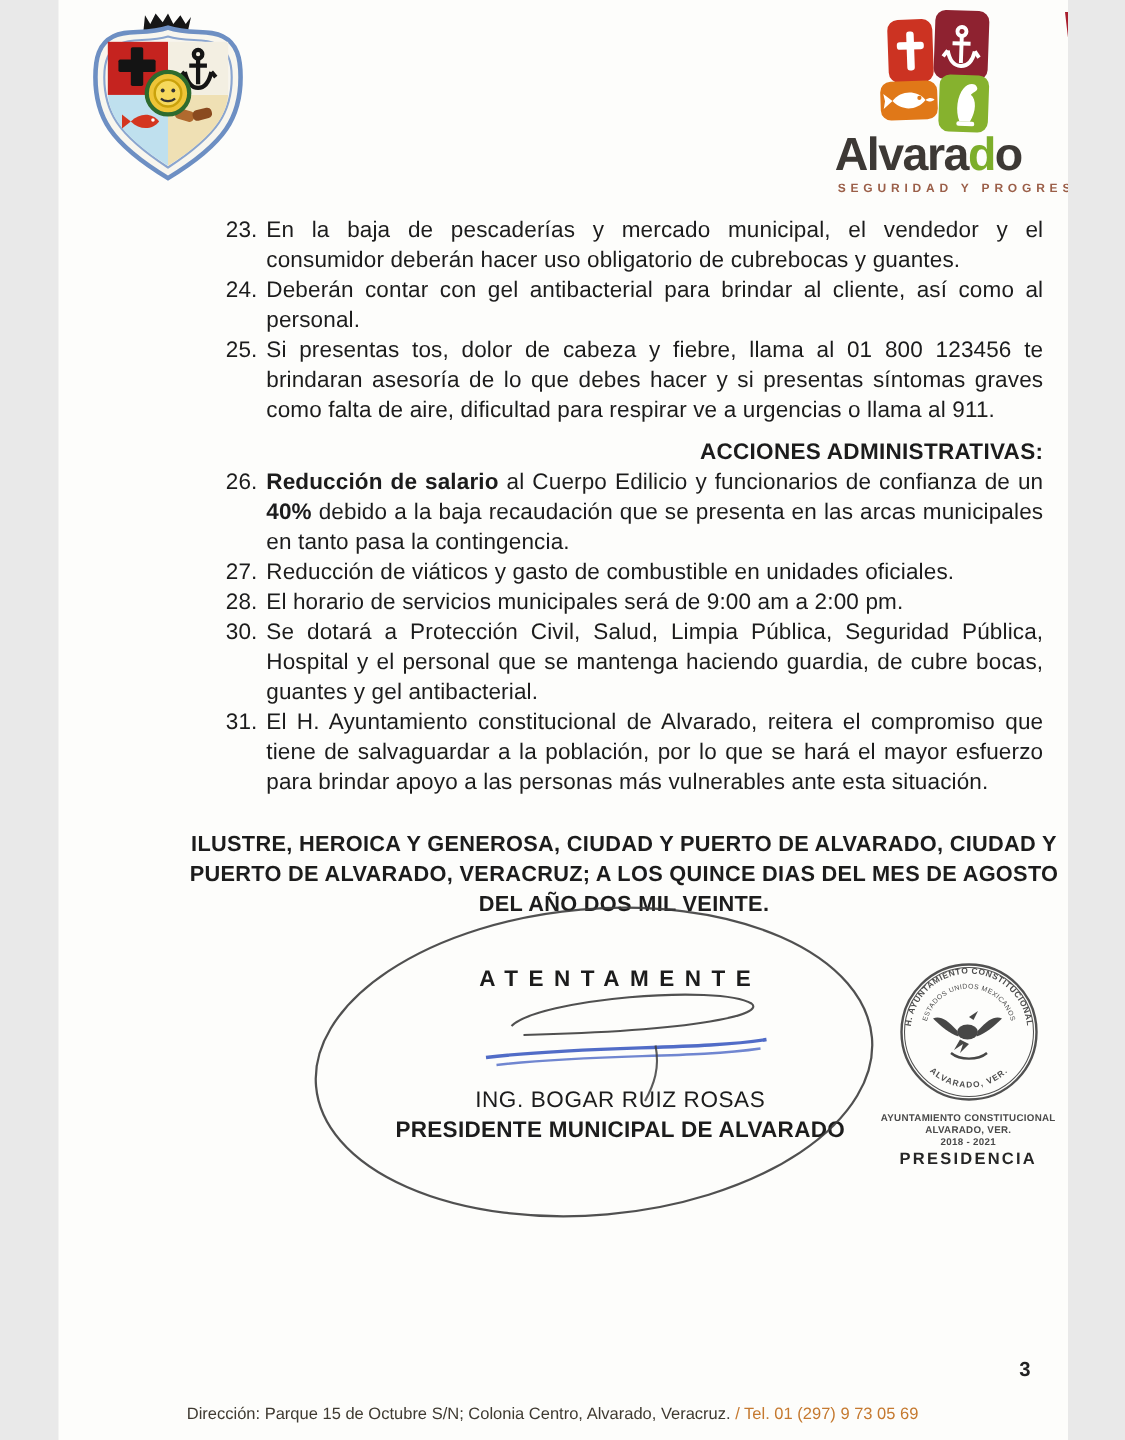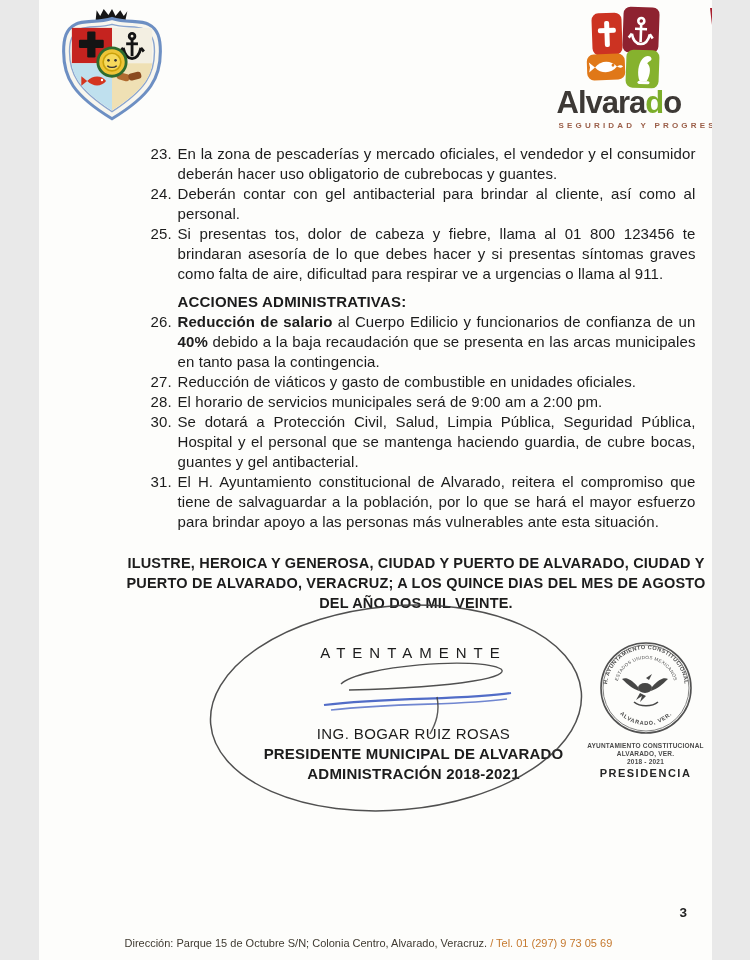--- a/index.html
+++ b/index.html
@@ -23,26 +23,26 @@
   .wordmark { font-size:31px; font-weight:700; letter-spacing:-1px; color:var(--ink-dark); line-height:30px; padding-left:2px; }
   .wordmark .accent { color:var(--logo-green); font-weight:700; }
   .tagline { font-size:8px; letter-spacing:3.2px; color:var(--tagline); font-weight:700; padding-left:4px; margin-top:3px; white-space:nowrap; }
 
   
   .body-col { position:absolute; left:112px; top:144px; width:545px; font-size:15px; line-height:20px; letter-spacing:0.1px; }
   .list-item { display:flex; }
   .item-num { width:27px; flex:0 0 27px; }
   .item-text { flex:1; text-align:justify; }
   .bold { font-weight:700; }
-  .section-heading { font-weight:700; text-align:left; padding-left:27px; margin-top:8px; letter-spacing:0.2px; }
+  .section-heading { font-weight:700; text-align:right; padding-left:27px; margin-top:8px; letter-spacing:0.2px; }
 
   
   .closing { position:absolute; left:85px; top:553px; width:585px; text-align:center; font-weight:700; font-size:14.5px; line-height:20px; letter-spacing:0.2px; }
   .sig-block { position:absolute; left:205px; top:644px; width:340px; text-align:center; }
-  .salutation { font-weight:400; font-size:15px; letter-spacing:7px; }
+  .salutation { font-weight:700; font-size:15px; letter-spacing:7px; }
   .sig-name { margin-top:64px; font-size:15px; letter-spacing:0.4px; }
   .sig-title { font-weight:700; font-size:15px; margin-top:3px; letter-spacing:0.2px; }
   .sig-admin { font-weight:700; font-size:15px; margin-top:3px; letter-spacing:0.2px; }
 
   
   .seal-block { position:absolute; left:548px; top:638px; width:118px; text-align:center; color:#3c3c3c; }
   .seal-caption { margin-top:4px; line-height:8px; }
   .seal-cap-line { font-size:6.5px; font-weight:700; color:#4a4a4a; letter-spacing:0.2px; }
   .seal-presidencia { font-size:11px; font-weight:700; color:#262626; letter-spacing:1.5px; margin-top:3px; }
 
@@ -168,21 +168,21 @@
           </svg>
       </div>
     </div>
     <div class="wordmark"><span>Alvara</span><span class="accent">d</span><span>o</span></div>
     <div class="tagline">SEGURIDAD Y PROGRESO</div>
   </div>
 
   <div class="body-col">
       <div class="list-item">
         <span class="item-num">23.</span>
-        <span class="item-text"><span>En la zona de pescaderías y mercado oficiales, el vendedor y el consumidor deberán hacer uso obligatorio de cubrebocas y guantes.</span></span>
+        <span class="item-text"><span>En la baja de pescaderías y mercado municipal, el vendedor y el consumidor deberán hacer uso obligatorio de cubrebocas y guantes.</span></span>
       </div>
       <div class="list-item">
         <span class="item-num">24.</span>
         <span class="item-text"><span>Deberán contar con gel antibacterial para brindar al cliente, así como al personal.</span></span>
       </div>
       <div class="list-item">
         <span class="item-num">25.</span>
         <span class="item-text"><span>Si presentas tos, dolor de cabeza y fiebre, llama al 01 800 123456 te brindaran asesoría de lo que debes hacer y si presentas síntomas graves como falta de aire, dificultad para respirar ve a urgencias o llama al 911.</span></span>
       </div>
       <div class="section-heading">ACCIONES ADMINISTRATIVAS:</div>
@@ -207,21 +207,20 @@
         <span class="item-text"><span>El H. Ayuntamiento constitucional de Alvarado, reitera el compromiso que tiene de salvaguardar a la población, por lo que se hará el mayor esfuerzo para brindar apoyo a las personas más vulnerables ante esta situación.</span></span>
       </div>
     </div>
 
   <div class="closing">ILUSTRE, HEROICA Y GENEROSA, CIUDAD Y PUERTO DE ALVARADO, CIUDAD Y PUERTO DE ALVARADO, VERACRUZ; A LOS QUINCE DIAS DEL MES DE AGOSTO DEL AÑO DOS MIL VEINTE.</div>
 
   <div class="sig-block">
     <div class="salutation">ATENTAMENTE</div>
     <div class="sig-name">ING. BOGAR RUIZ ROSAS</div>
     <div class="sig-title">PRESIDENTE MUNICIPAL DE ALVARADO</div>
-    <div class="sig-admin">ADMINISTRACIÓN 2018-2021</div>
   </div>
 
   <svg class="overlay" width="750" height="960" viewBox="0 0 750 960">
     <ellipse cx="357" cy="708" rx="186" ry="102" transform="rotate(-5 357 708)" fill="none" stroke="#3d3d3d" stroke-width="1.5" opacity="0.9"></ellipse>
     <path d="M302,684 C320,666 440,656 462,669 C471,676 430,687 310,690" fill="none" stroke="#3d3d3d" stroke-width="1.4" opacity="0.9"></path>
     <path d="M285,705 C350,697 430,700 472,693" fill="none" stroke="var(--sig-blue)" stroke-width="2.2" opacity="0.85"></path>
     <path d="M292,710 C360,702 420,706 468,699" fill="none" stroke="var(--sig-blue)" stroke-width="1.6" opacity="0.7"></path>
     <path d="M398,697 C401,712 397,723 391,734" fill="none" stroke="#3d3d3d" stroke-width="1.4" opacity="0.85"></path>
   </svg>
 

